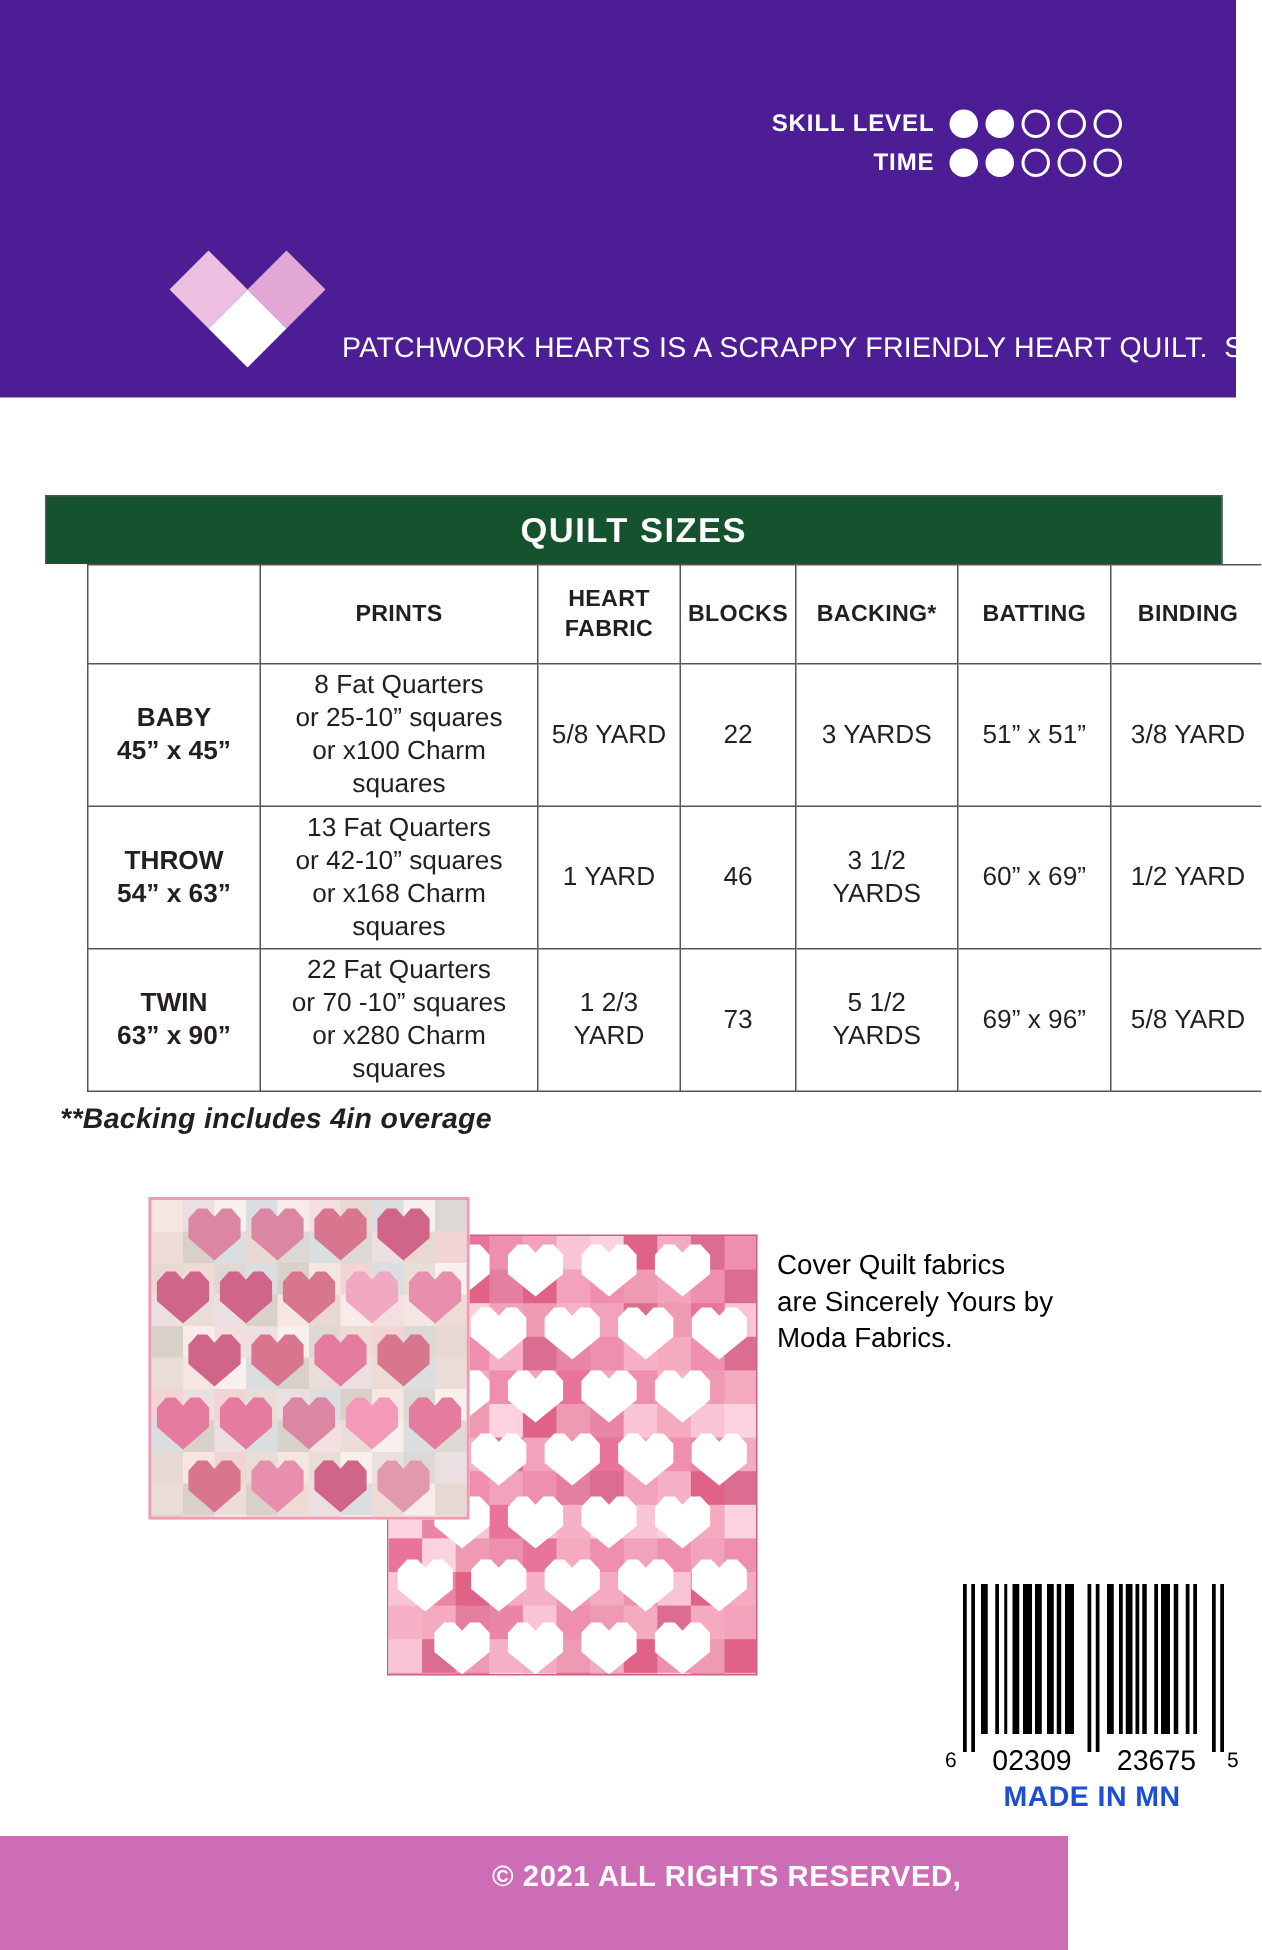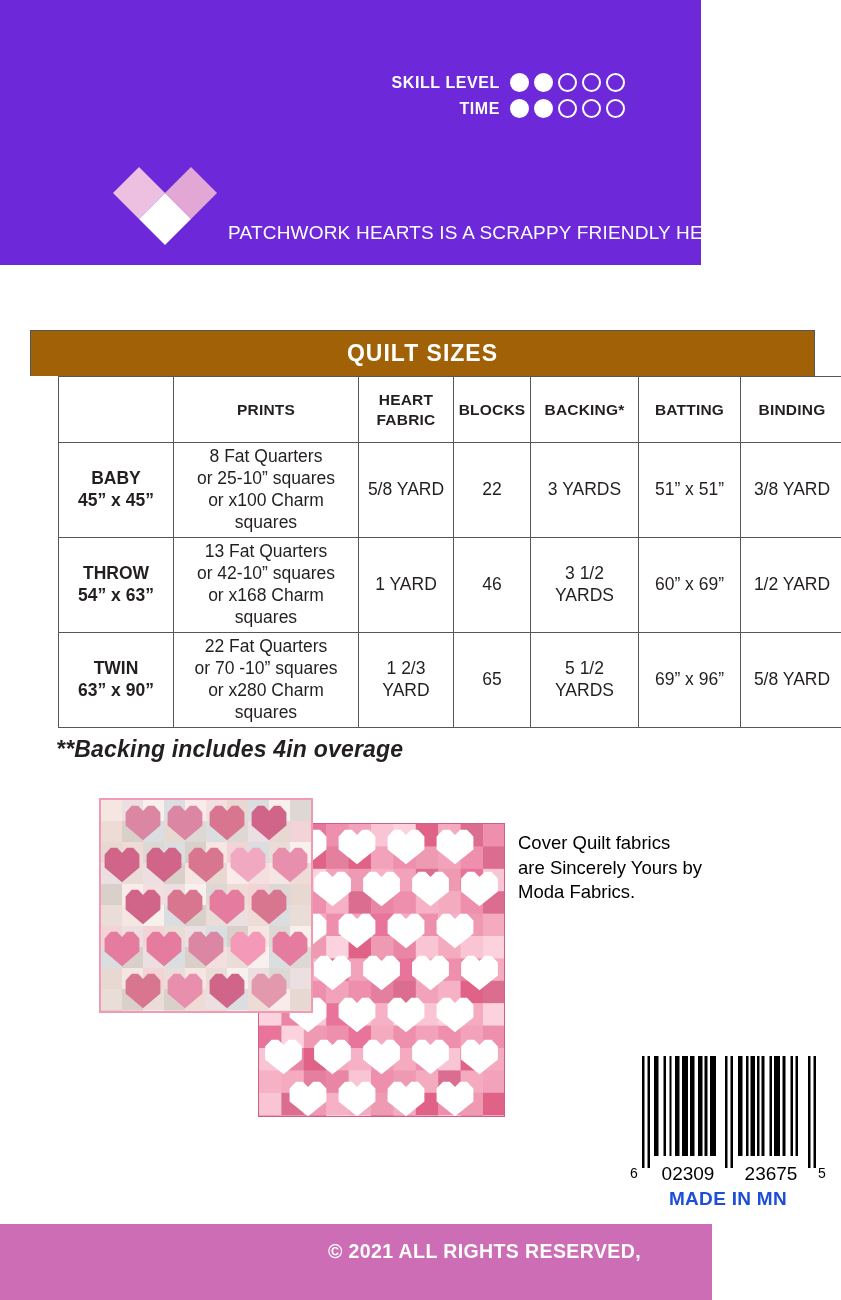--- a/index.html
+++ b/index.html
@@ -1,48 +1,48 @@
 <!DOCTYPE html>
 <html><head>
 <meta charset="utf-8">
 <style>
   * { margin:0; padding:0; box-sizing:border-box; }
   html,body { width:841px; height:1300px; background:#ffffff; font-family:"Liberation Sans", sans-serif; }
   .page { position:relative; width:841px; height:1300px; overflow:hidden; background:#ffffff; }
 
   
-  .header-band { position:absolute; left:0; top:0; width:701px; height:265px; background:#6d28d9; }
+  .header-band { position:absolute; left:0; top:0; width:824px; height:265px; background:#4c1d95; }
   .ratings { position:absolute; top:73px; right:76px; }
   .rating-row { display:flex; align-items:center; justify-content:flex-end; gap:10px; margin-bottom:7px; }
   .rating-label { color:#fff; font-size:16px; font-weight:700; letter-spacing:.6px; }
   .dots { display:flex; gap:5px; }
   .dot { width:19px; height:19px; border-radius:50%; border:2.5px solid #fff; display:inline-block; }
   .dot.filled { background:#fff; }
 
   .intro { position:absolute; left:113px; top:167px; display:flex; }
   .heart-logo { width:104px; height:78px; flex:0 0 auto; }
   .intro-text { margin-left:11px; margin-top:3px; color:#fff; font-size:19px; line-height:1.32;
                 letter-spacing:.2px; white-space:pre; }
 
   
   .table-wrap { position:absolute; left:30px; top:330px; width:785px; }
-  .table-title { height:46px; background:#a16207; border:1px solid #55555a; border-bottom:none;
+  .table-title { height:46px; background:#14532d; border:1px solid #55555a; border-bottom:none;
                  color:#fff; font-size:23px; font-weight:700; letter-spacing:1px;
                  display:flex; align-items:center; justify-content:center; }
   table.qtable { width:785px; border-collapse:collapse; table-layout:fixed;margin-left:28px; }
   .qtable th, .qtable td { border:1px solid #55555a; text-align:center; vertical-align:middle;
                            color:#231f20; background:#fff; padding:2px; }
   .qtable thead tr { height:66px; }
   .qtable th { font-size:15.5px; font-weight:700; letter-spacing:.2px; line-height:1.25; }
   .qtable tbody tr { height:95px; }
   .qtable td { font-size:17.5px; line-height:1.25; }
   .row-label { font-weight:700; font-size:18px; line-height:1.3; }
 
   .backing-note { position:absolute; left:40px; top:736px; font-style:italic; font-weight:600;
-                  font-size:23px; color:#231f20; letter-spacing:.2px;margin-left:16px; }
+                  font-size:19px; color:#231f20; letter-spacing:.2px; }
 
   
   .quilt-dark { position:absolute; left:258px; top:823px; width:247px; height:294px; z-index:1;
                 border:1px solid #cf5f84; }
   .quilt-light { position:absolute; left:99px; top:798px; width:214px; height:215px; z-index:2;
                  border:2px solid #f19ab6; background:#f6e8e4; }
   .quilt-dark svg, .quilt-light svg { display:block; width:100%; height:100%; }
 
   .cover-note { position:absolute; left:518px; top:831px; z-index:3; 
                 font-size:18.5px; line-height:1.33; color:#000000; }
@@ -178,21 +178,21 @@
           <td>
             <div>22 Fat Quarters</div>
             <div>or 70 -10” squares</div>
             <div>or x280 Charm</div>
             <div>squares</div>
           </td>
           <td>
             <div>1 2/3</div>
             <div>YARD</div>
           </td>
-          <td>65</td>
+          <td>73</td>
           <td>
             <div>5 1/2</div>
             <div>YARDS</div>
           </td>
           <td>69” x 96”</td>
           <td>5/8 YARD</td>
         </tr>
       </tbody>
     </table>
   </div>

